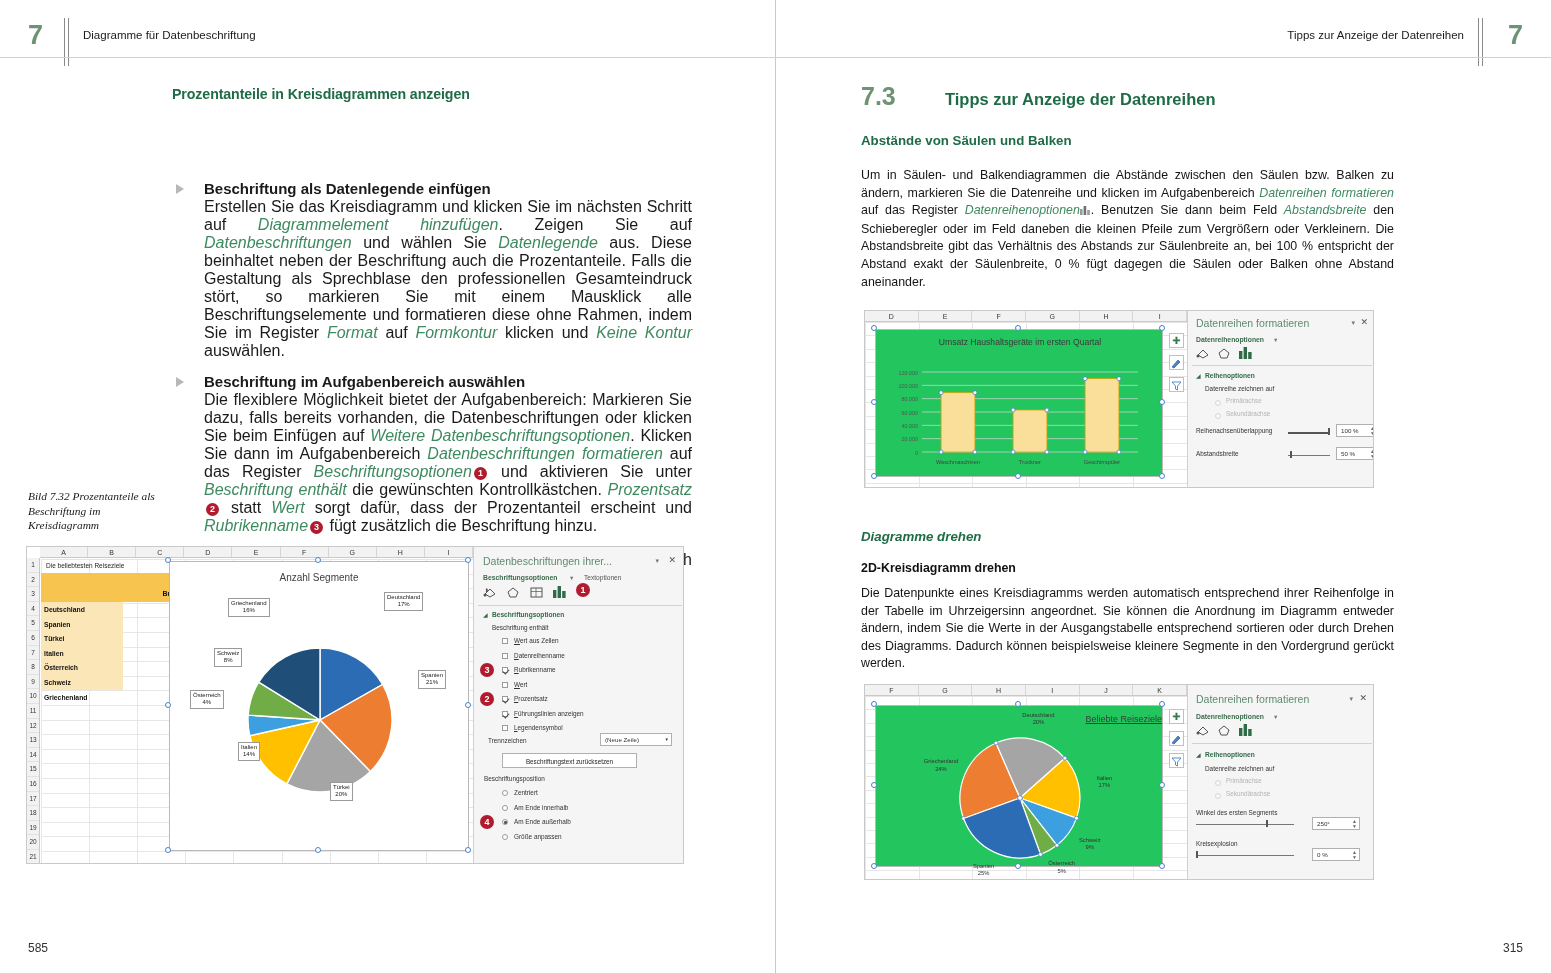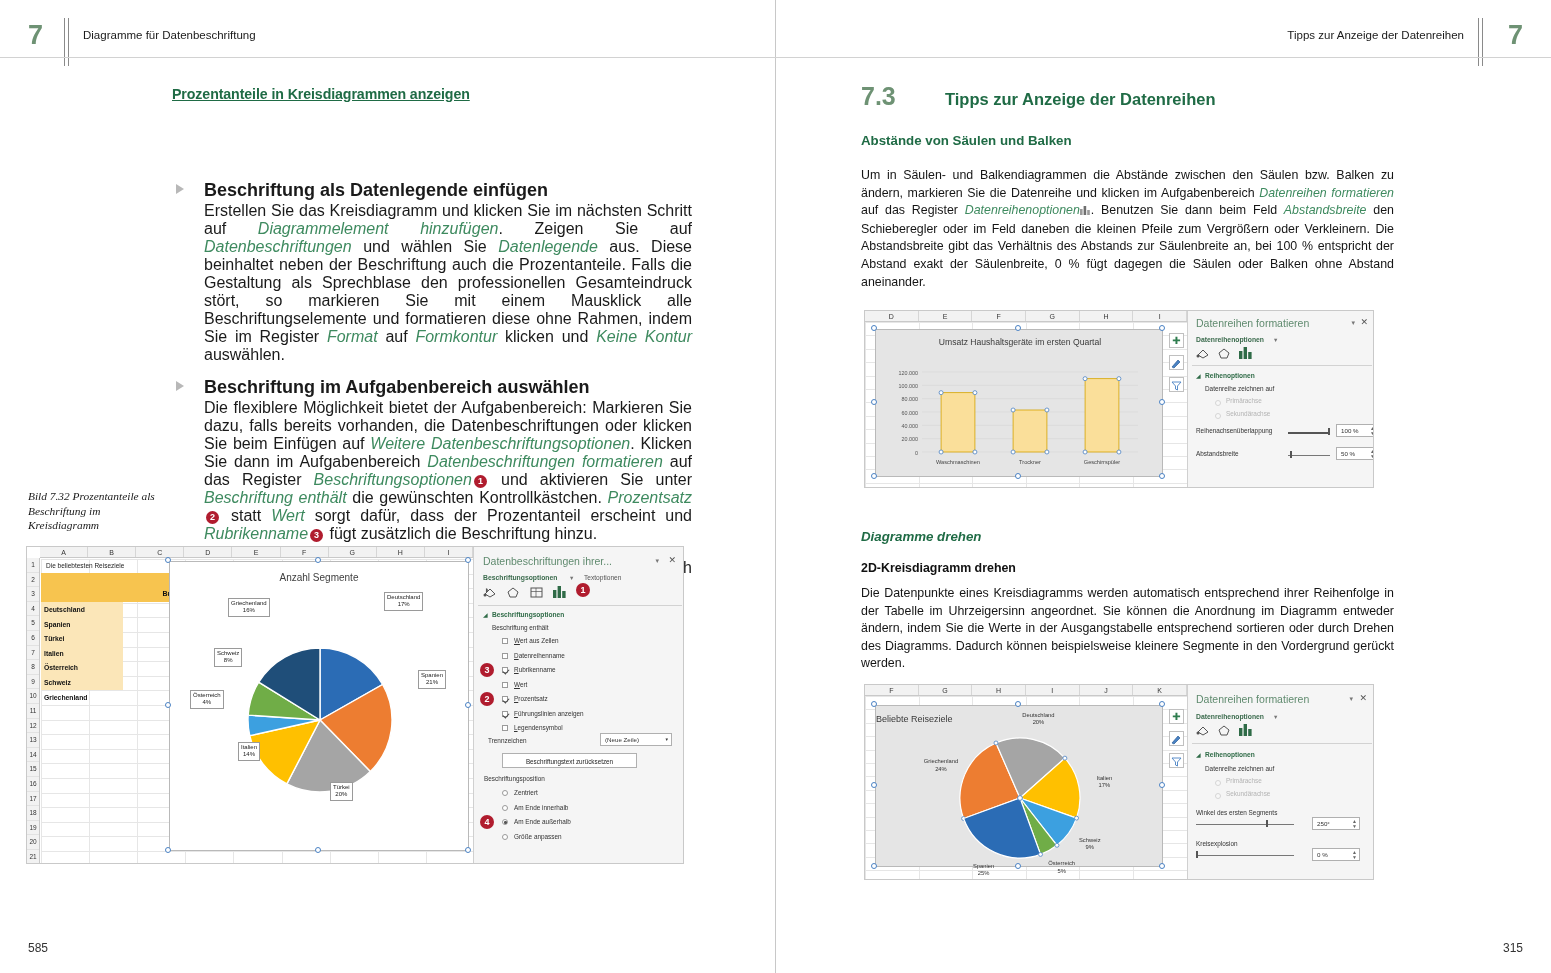--- a/index.html
+++ b/index.html
@@ -63,21 +63,21 @@
   }
   .it-g { color:#3e8a5f; font-style:italic; }
 
   ul.bullets { list-style:none; margin:0; padding:0; }
   ul.bullets li { position:relative; padding-left:32px; margin-bottom:13px; }
   ul.bullets li .tri {
     position:absolute; left:4px; top:4px;
     width:0; height:0; border-left:8px solid #b8b8b8;
     border-top:5.5px solid transparent; border-bottom:5.5px solid transparent;
   }
-  .li-title { font-weight:bold; font-size:18px; display:block; margin-bottom:1px; }
+  .li-title { font-weight:bold; font-size:15px; display:block; margin-bottom:1px; }
 
   .num-badge {
     display:inline-block; width:13px; height:13px; border-radius:50%;
     background:#b01c2e; color:#fff; font-size:9px; font-weight:bold;
     text-align:center; line-height:13px; vertical-align:1px; margin:0 2px;
     font-family:"Liberation Sans", sans-serif;
   }
 
   .caption {
     position:absolute; font-family:"Liberation Serif", serif;
@@ -97,21 +97,21 @@
     background:#f2f2f2; border-right:1px solid #c9c9c9;
     font-size:6.5px; color:#333;
   }
   .xl-rowhdr div { height:14.6px; line-height:14.6px; text-align:center; border-bottom:1px solid #e2e2e2; }
   .grid-v { position:absolute; width:1px; background:#e6e6e6; }
   .grid-h { position:absolute; height:1px; background:#e6e6e6; }
 
   .hdl { position:absolute; width:6px; height:6px; border:1px solid #4a82c4;
          background:#fff; border-radius:50%; }
 
-  .chart-frame { position:absolute; border:1px solid #b9b9b9; background:#e5e5e5; }
+  .chart-frame { position:absolute; border:1px solid #b9b9b9; background:#22c55e; }
 
   .lbl-box {
     position:absolute; border:1px solid #9a9a9a; background:#fff;
     font-size:6px; text-align:center; line-height:7.4px; color:#222;
     padding:1px 2px; white-space:nowrap;
   }
 
   
   .pane { position:absolute; background:#f5f5f5; border-left:1px solid #d0d0d0; }
   .pane-title { color:#5f8a6e; font-size:10.5px; }
@@ -161,21 +161,21 @@
   <div class="page page-left">
 
     <div class="rh rh-left">
       <div class="rh-num">7</div>
       <div class="rh-rule rule-a"></div>
       <div class="rh-rule rule-b"></div>
       <div class="rh-text">Diagramme für Datenbeschriftung</div>
     </div>
     <div class="hline" style="left:0;top:57px;width:775px;"></div>
 
-    <div class="h2" style="position:absolute;left:172px;top:86px;width:530px;text-decoration:underline;">Prozentanteile in Kreisdiagrammen anzeigen</div>
+    <div class="h2" style="position:absolute;left:172px;top:86px;width:530px;">Prozentanteile in Kreisdiagrammen anzeigen</div>
 
 
     <ul class="bullets" id="left-bullets" style="position:absolute;left:172px;top:180px;width:520px;">
         <li>
           <span class="tri"></span>
           <span class="li-title">Beschriftung als Datenlegende einfügen</span>
           <span class="body" style="display:block;text-align:justify;">Erstellen Sie das Kreisdiagramm und klicken Sie im nächsten Schritt auf <span class="it-g">Diagrammelement hinzufügen</span>. Zeigen Sie auf <span class="it-g">Datenbeschriftungen</span> und wählen Sie <span class="it-g">Datenlegende</span> aus. Diese beinhaltet neben der Beschriftung auch die Prozentanteile. Falls die Gestaltung als Sprechblase den professionellen Gesamteindruck stört, so markieren Sie mit einem Mausklick alle Beschriftungselemente und formatieren diese ohne Rahmen, indem Sie im Register <span class="it-g">Format</span> auf <span class="it-g">Formkontur</span> klicken und <span class="it-g">Keine Kontur</span> auswählen.</span>
         </li>
         <li style="margin-bottom: 16px;">
           <span class="tri"></span>
@@ -596,21 +596,21 @@
           <div class="grid-h" style="left:0px;top:104.80000000000001px;width:322px;"></div>
           <div class="grid-h" style="left:0px;top:118.20000000000002px;width:322px;"></div>
           <div class="grid-h" style="left:0px;top:131.60000000000002px;width:322px;"></div>
           <div class="grid-h" style="left:0px;top:145.00000000000003px;width:322px;"></div>
           <div class="grid-h" style="left:0px;top:158.40000000000003px;width:322px;"></div>
           <div class="grid-h" style="left:0px;top:171.80000000000004px;width:322px;"></div>
           <div class="grid-h" style="left:0px;top:185.20000000000005px;width:322px;"></div>
         </div>
 
       <div class="chart-frame" id="f734-chart" style="left:10px;top:20px;width:288px;height:162px;">
-        <div style="position:absolute;left:0;top:8px;width:100%;text-align:left;font-size:9px;color:#3a3a3a;">Beliebte Reiseziele</div>
+        <div style="position:absolute;left:0;top:8px;width:100%;text-align:right;font-size:9px;color:#3a3a3a;text-decoration:underline;">Beliebte Reiseziele</div>
         <svg id="pie734" width="288" height="162" style="position:absolute;left:0;top:0;">
             <path d="M144 92 L87.61844275284551 112.52120859954013 A60 60 0 0 1 119.97905804658629 37.01823622626563 Z" fill="#ed7d31" stroke="#fff" stroke-width="1.2"></path>
             <circle cx="87.61844275284551" cy="112.52120859954013" r="2" fill="#fff" stroke="#4a82c4" stroke-width="0.8"></circle>
             <path d="M144 92 L119.97905804658629 37.01823622626563 A60 60 0 0 1 188.8678854299119 52.16442724086549 Z" fill="#a5a5a5" stroke="#fff" stroke-width="1.2"></path>
             <circle cx="119.97905804658629" cy="37.01823622626563" r="2" fill="#fff" stroke="#4a82c4" stroke-width="0.8"></circle>
             <path d="M144 92 L188.8678854299119 52.16442724086549 A60 60 0 0 1 200.52344716723783 112.12709418501524 Z" fill="#ffc000" stroke="#fff" stroke-width="1.2"></path>
             <circle cx="188.8678854299119" cy="52.16442724086549" r="2" fill="#fff" stroke="#4a82c4" stroke-width="0.8"></circle>
             <path d="M144 92 L200.52344716723783 112.12709418501524 A60 60 0 0 1 180.93968851953952 139.2806452164033 Z" fill="#3ca0e0" stroke="#fff" stroke-width="1.2"></path>
             <circle cx="200.52344716723783" cy="112.12709418501524" r="2" fill="#fff" stroke="#4a82c4" stroke-width="0.8"></circle>
             <path d="M144 92 L180.93968851953952 139.2806452164033 A60 60 0 0 1 164.52120859954022 148.38155724715446 Z" fill="#70ad47" stroke="#fff" stroke-width="1.2"></path>

